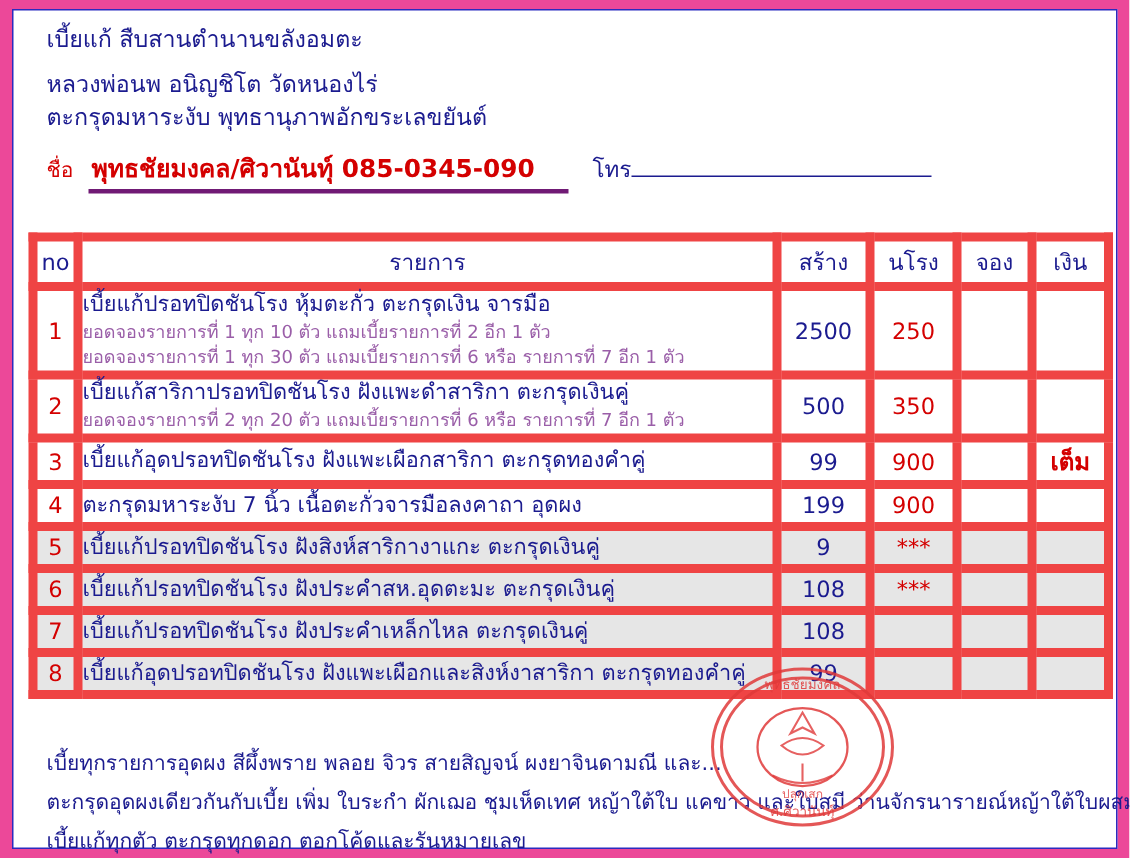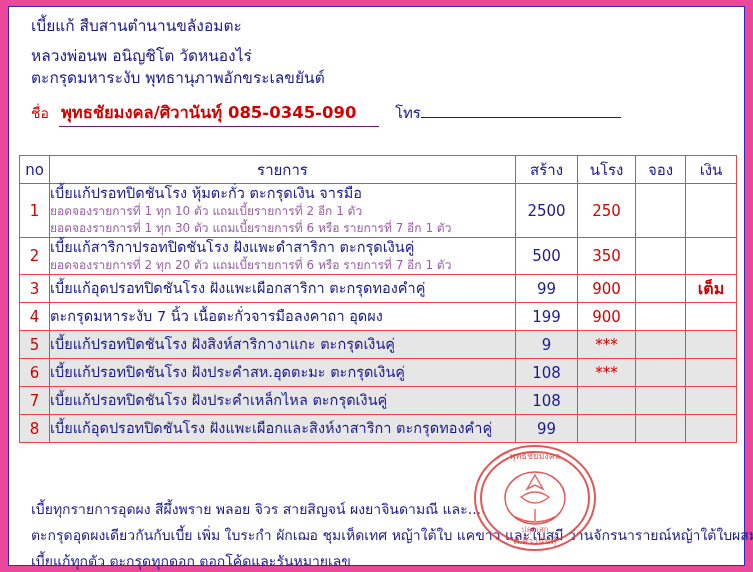--- a/index.html
+++ b/index.html
@@ -54,21 +54,21 @@
   }
   .name-label {
     color: #d40000;
     font-size: 14px;
     margin-right: 10px;
   }
   .name-value {
     color: #d40000;
     font-size: 16.5px;
     font-weight: bold;
-    border-bottom: 1px solid #701a75;
+    border-bottom: 3px solid #701a75;
     padding: 0 8px 1px 2px;
     flex: 0 0 auto;
     min-width: 310px;
   }
   .tel-label {
     color: #1b1b8f;
     font-size: 15px;
     margin-left: 16px;
   }
   .tel-line {
@@ -101,21 +101,21 @@
     left: 10px;
     top: 148px;
     width: 717px;
   }
   table.order {
     border-collapse: collapse;
     width: 100%;
     table-layout: fixed;
   }
   table.order th, table.order td {
-    border: 1px solid #ef4444;
+    border: 6px solid #ef4444;
     padding: 0;
     vertical-align: middle;
   }
   th.h {
     color: #1b1b8f;
     font-size: 15px;
     font-weight: normal;
     height: 27px;
     text-align: center;
     background: #ffffff;

